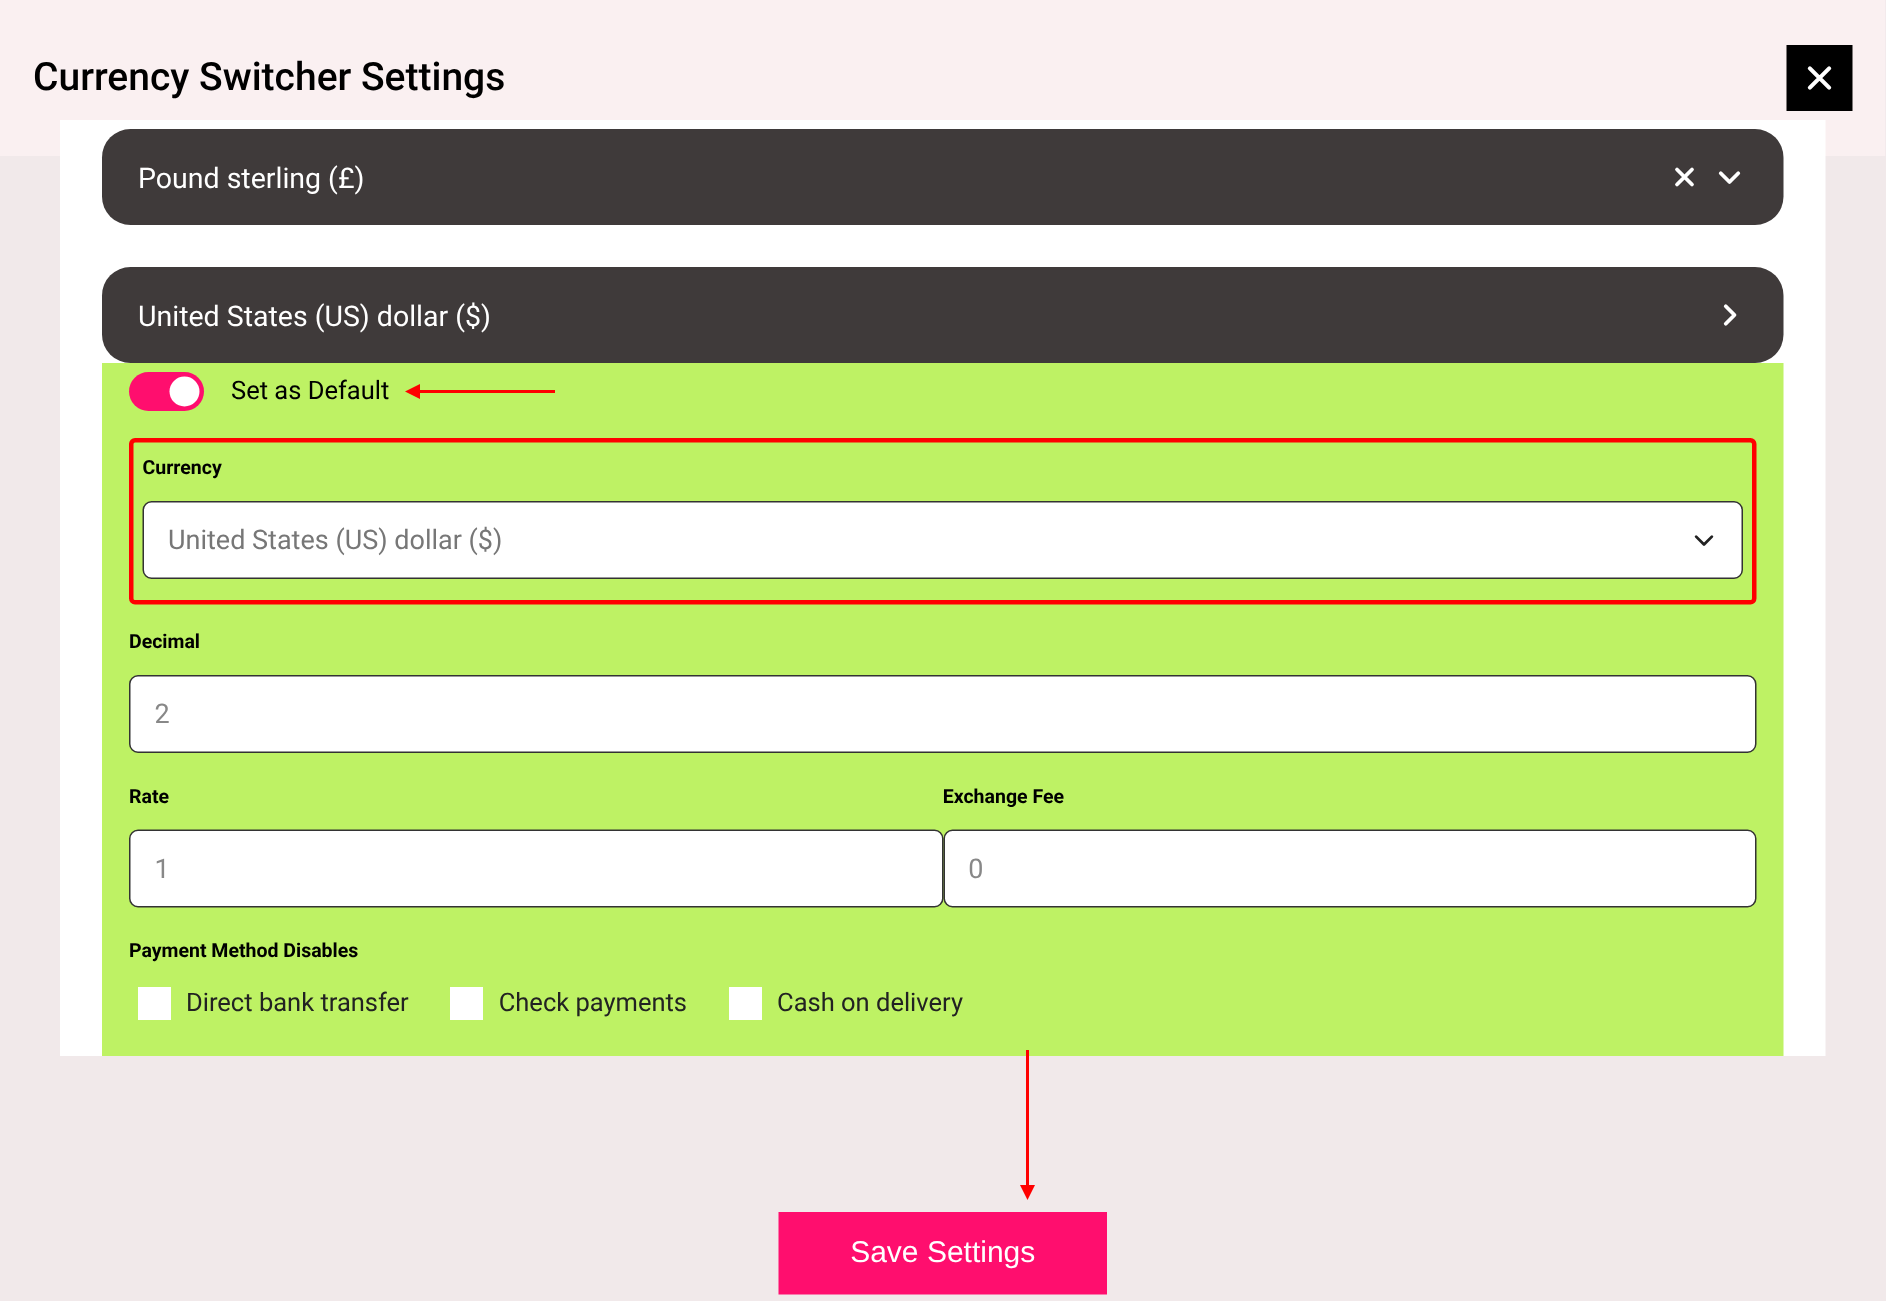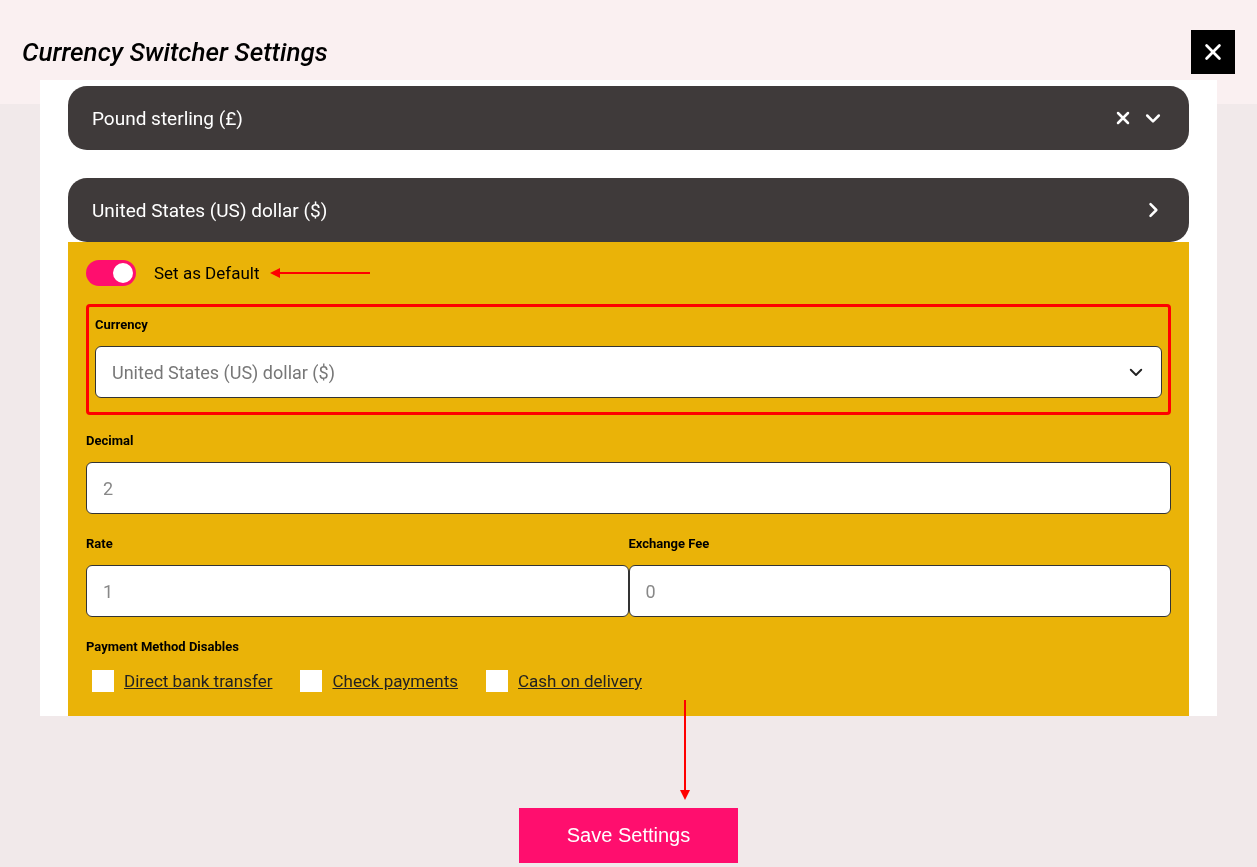--- a/index.html
+++ b/index.html
@@ -11,21 +11,20 @@
     overflow: hidden;
     position: relative;
   }
   .header {
     background: #faf0f1;
     height: 104px;
     padding: 0 22px;
     display: flex;
     align-items: center;
     justify-content: space-between;
-    font-style: italic;
   }
   .header h1 {
     font-size: 26px;
     font-weight: 500;
     color: #000;
   }
   .close-box {
     width: 44px;
     height: 44px;
     background: #000;
@@ -63,23 +62,23 @@
     align-items: center;
     justify-content: center;
     width: 24px;
     height: 24px;
     margin-left: 6px;
     cursor: pointer;
   }
   .currency-bar svg { stroke: #fff; }
 
   .expanded-body {
-    background: #eab308;
+    background: #bef264;
     margin: 0 28px;
-    padding: 18px 18px 24px 18px;
+    padding: 6px 18px 24px 18px;
   }
 
   .toggle-row {
     display: flex;
     align-items: center;
     margin-bottom: 18px;
     position: relative;
   }
   .toggle {
     width: 50px;
@@ -161,21 +160,20 @@
     align-items: center;
     padding-left: 6px;
   }
   .pm-opt {
     display: flex;
     align-items: center;
     gap: 10px;
     font-size: 17px;
     color: #222;
     cursor: pointer;
-    text-decoration: underline;
   }
   .pm-opt .cb {
     width: 22px;
     height: 22px;
     background: #fff;
     border: 1px solid #fff;
   }
 
   .save-row {
     position: absolute;

